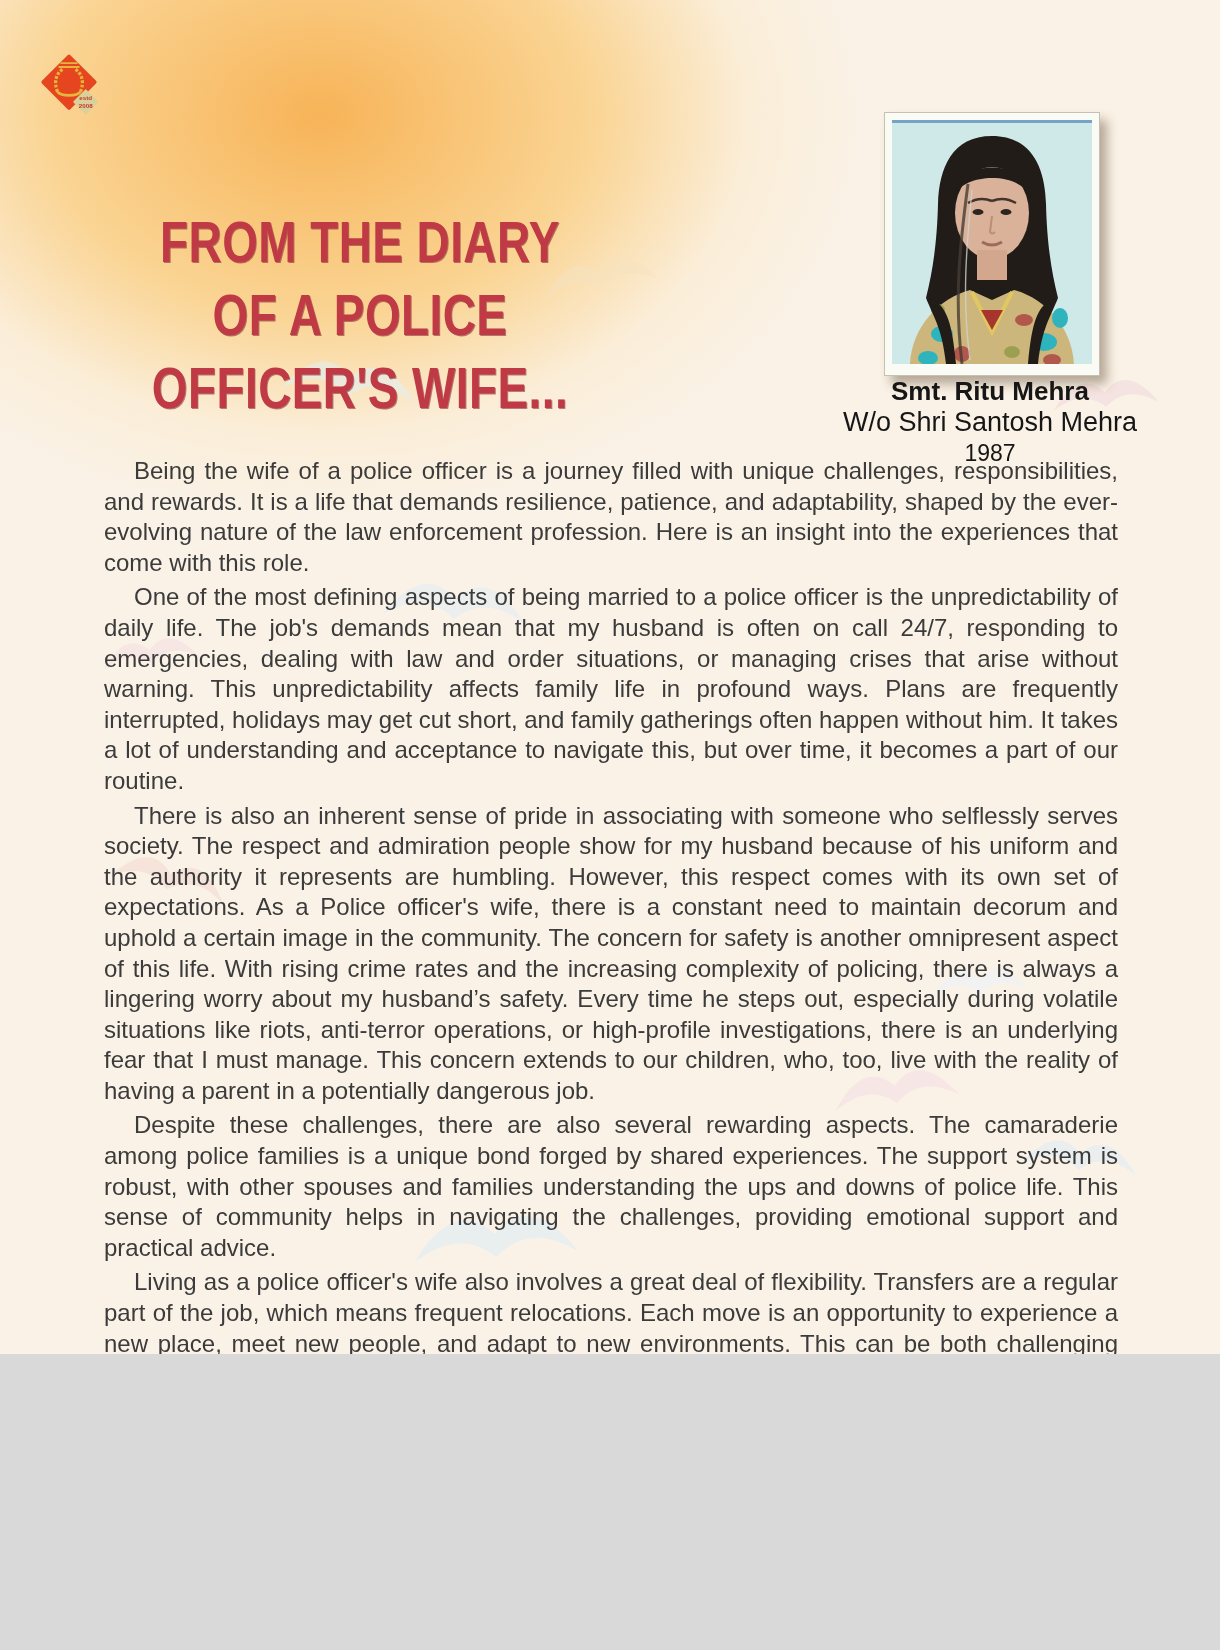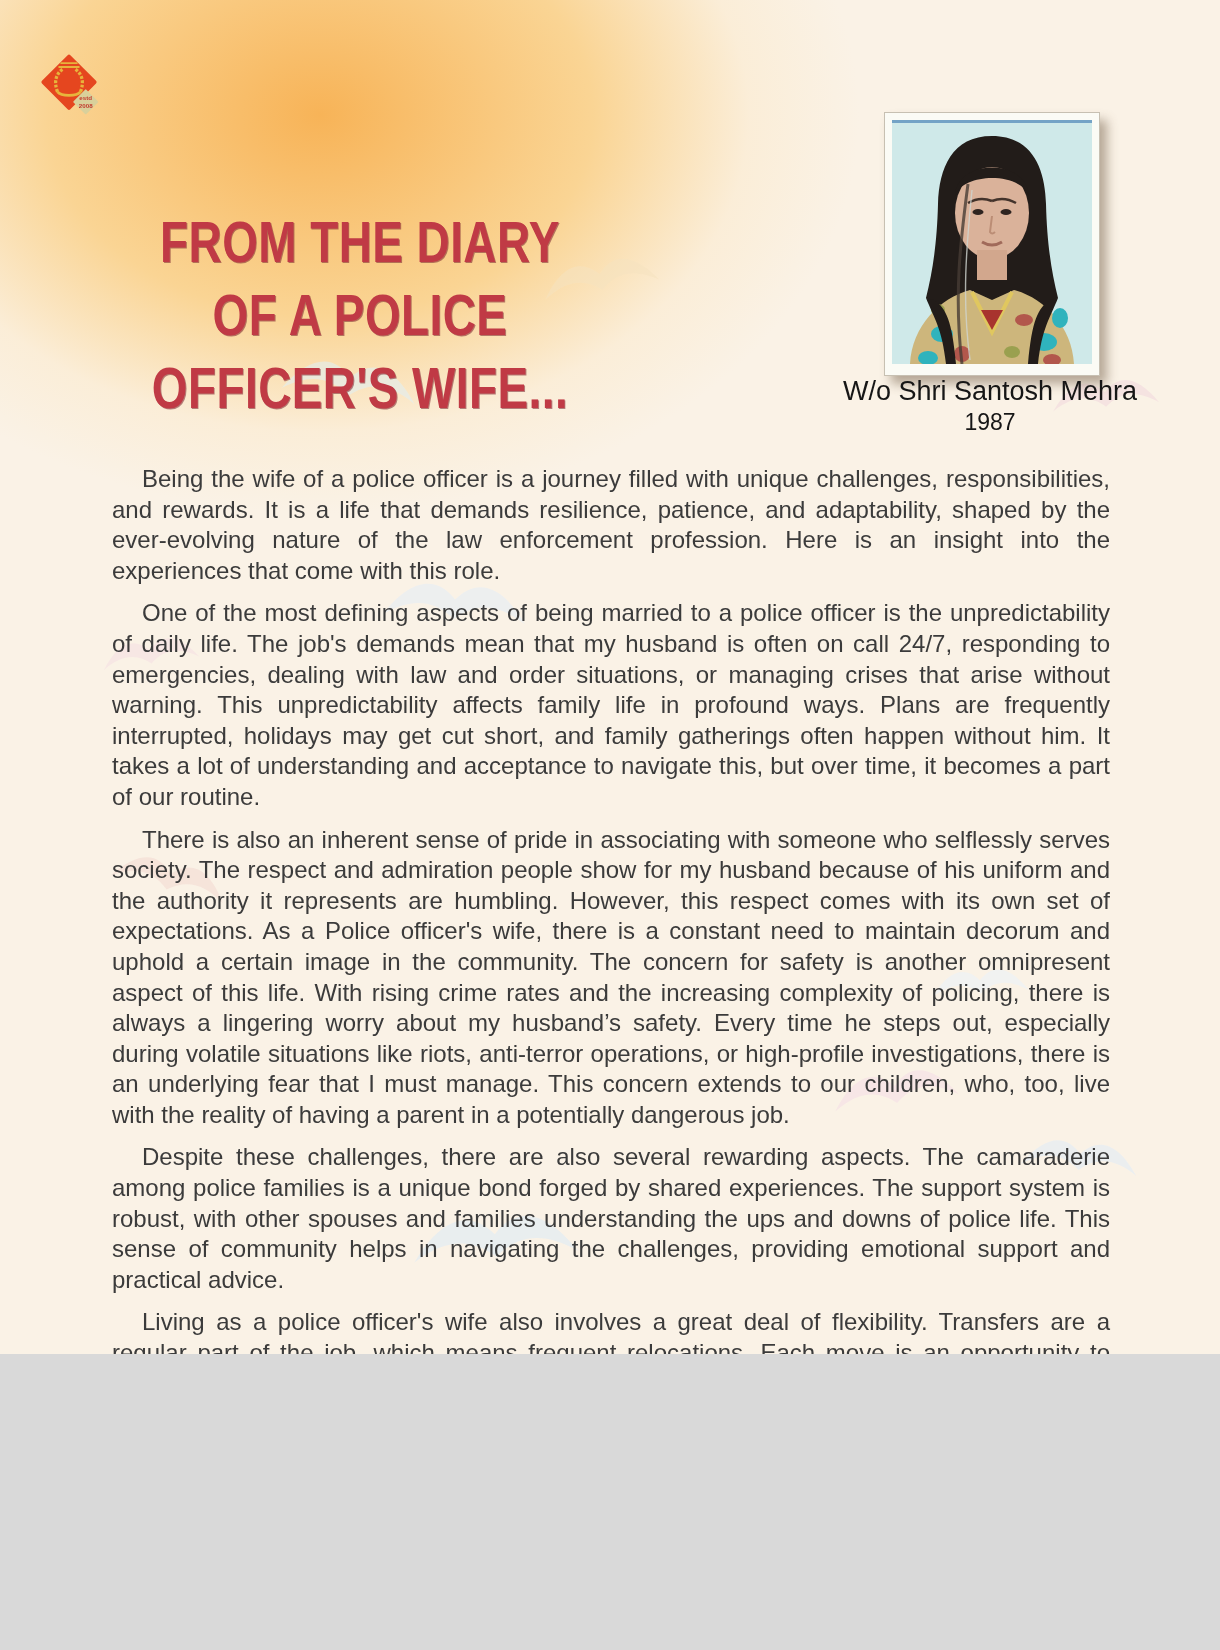--- a/index.html
+++ b/index.html
@@ -31,21 +31,21 @@
   }
   .caption{position:absolute;left:810px;top:376px;width:360px;text-align:center;color:#161616;line-height:31px;}
   .caption .cap-name{font-size:26px;font-weight:bold;}
   .caption .cap-rel{font-size:27px;}
   .caption .cap-year{font-size:23px;}
   
   .article{
     position:absolute;left:100px;top:452px;width:1022px;
     font-size:24px;line-height:30.6px;color:#3b3b3b;text-align:justify;
   }
-  .article p{margin:12px;text-indent:30px;}
+  .article p{margin:4px;text-indent:30px;}
   
   .footer-rule{
     position:absolute;left:0;top:1584px;width:253px;height:10px;
     background:linear-gradient(#8a4631 0 2px, rgba(0,0,0,0) 2px 4px,
                #8a4631 4px 6px, rgba(0,0,0,0) 6px 8px, #8a4631 8px 10px);
   }
   .page-number{position:absolute;left:118px;top:1592px;font-size:27px;color:#17562f;}
 </style>
 </head>
 <body>
@@ -154,20 +154,21 @@
       <path d="M89 190 L100 210 L111 190 Z" fill="#a8342e"></path>
 
       <path d="M64 244 C60 200 54 188 42 180 L34 178 C42 198 50 208 54 244 Z" fill="#221c19"></path>
       <path d="M136 244 C140 200 146 188 158 180 L166 178 C158 198 150 208 146 244 Z" fill="#221c19"></path>
       <path d="M76 64 C68 124 62 176 70 244" stroke="#473c34" stroke-width="3" fill="none" opacity="0.8"></path>
       <path d="M80 70 C74 130 70 180 78 240" stroke="#cfd4cf" stroke-width="1.4" fill="none" opacity="0.8"></path>
     </svg>
   </div>
 
   <div class="caption">
+    <div class="cap-name">Smt. Ritu Mehra</div>
     <div class="cap-rel">W/o Shri Santosh Mehra</div>
     <div class="cap-year">1987</div>
   </div>
 
   <div class="article">
     <p>Being the wife of a police officer is a journey filled with unique challenges, responsibilities, and rewards. It is a life that demands resilience, patience, and adaptability, shaped by the ever-evolving nature of the law enforcement profession.  Here is an insight into the experiences that come with this role.</p>
     <p>One of the most defining aspects of being married to a police officer is the unpredictability of daily life. The job's demands mean that my husband is often on call 24/7, responding to emergencies, dealing with law and order situations, or managing crises that arise without warning. This unpredictability affects family life in profound ways. Plans are frequently interrupted, holidays may get cut short, and family gatherings often happen without him. It takes a lot of understanding and acceptance to navigate this, but over time, it becomes a part of our routine.</p>
     <p>There is also an inherent sense of pride in associating with someone who selflessly serves society. The respect and admiration people show for my husband because of his uniform and the authority it represents are humbling. However, this respect comes with its own set of expectations. As a Police officer's wife, there is a constant need to maintain decorum and uphold a certain image in the community. The concern for safety is another omnipresent aspect of this life. With rising crime rates and the increasing complexity of policing, there is always a lingering worry about my husband’s safety. Every time he steps out, especially during volatile situations like riots, anti-terror operations, or high-profile investigations, there is an underlying fear that I must manage. This concern extends to our children, who, too, live with the reality of having a parent in a potentially dangerous job.</p>
     <p>Despite these challenges, there are also several rewarding aspects. The camaraderie among police families is a unique bond forged by shared experiences. The support system is robust, with other spouses and families understanding the ups and downs of police life. This sense of community helps in navigating the challenges, providing emotional support and practical advice.</p>
     <p>Living as a police officer's wife also involves a great deal of flexibility. Transfers are a regular part of the job, which means frequent relocations. Each move is an opportunity to experience a new place, meet new people, and adapt to new environments. This can be both challenging and exciting, especially for our children, who must constantly adjust to new schools and social circles. However, it also broadens one’s horizons, fostering adaptability and resilience. In conclusion, being the wife of a police officer is a life of constant adjustments, great pride, and unwavering support It is about finding balance amid chaos, being a pillar of strength, and celebrating the small moments of togetherness. While the challenges are many, the sense of purpose, pride, and contribution to society makes it a profoundly fulfilling experience. Three Cheers for Us, the proud wives.</p>

